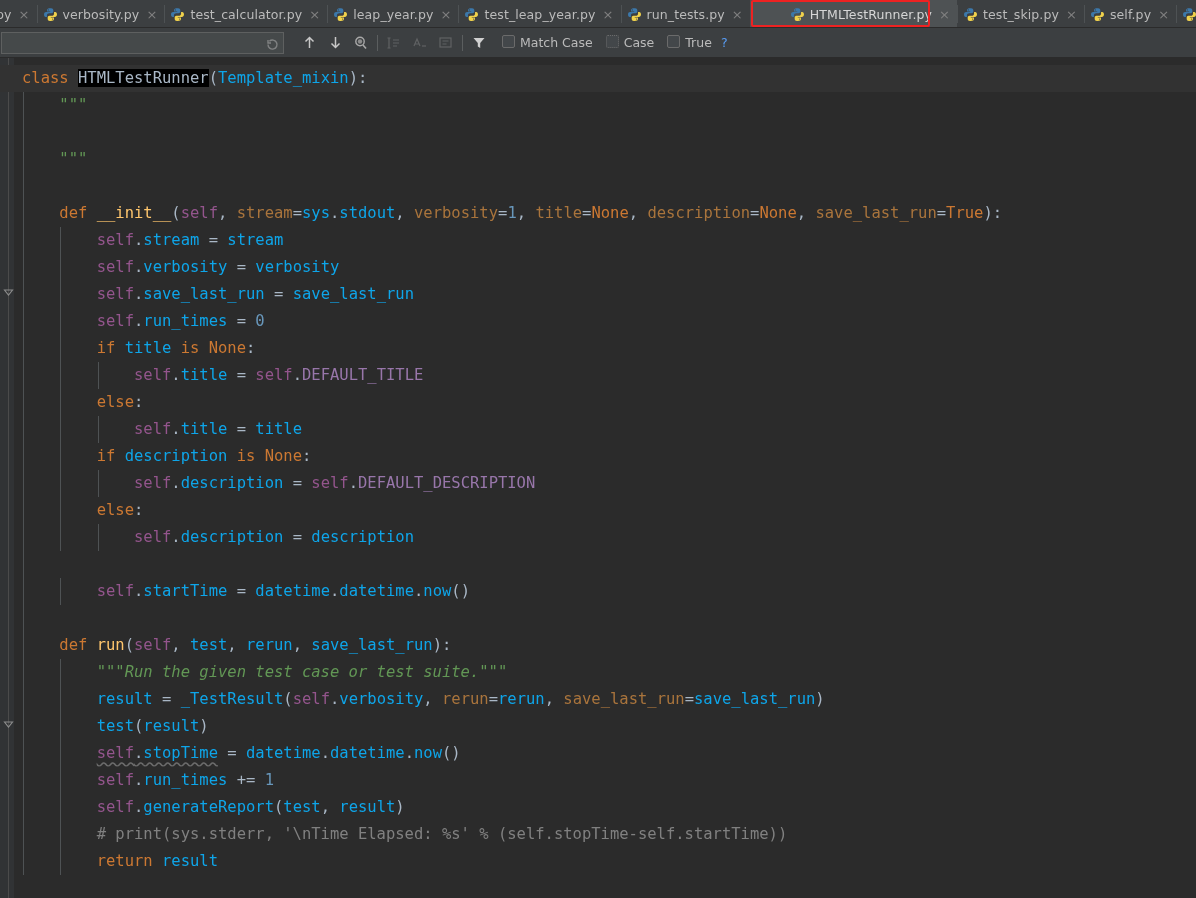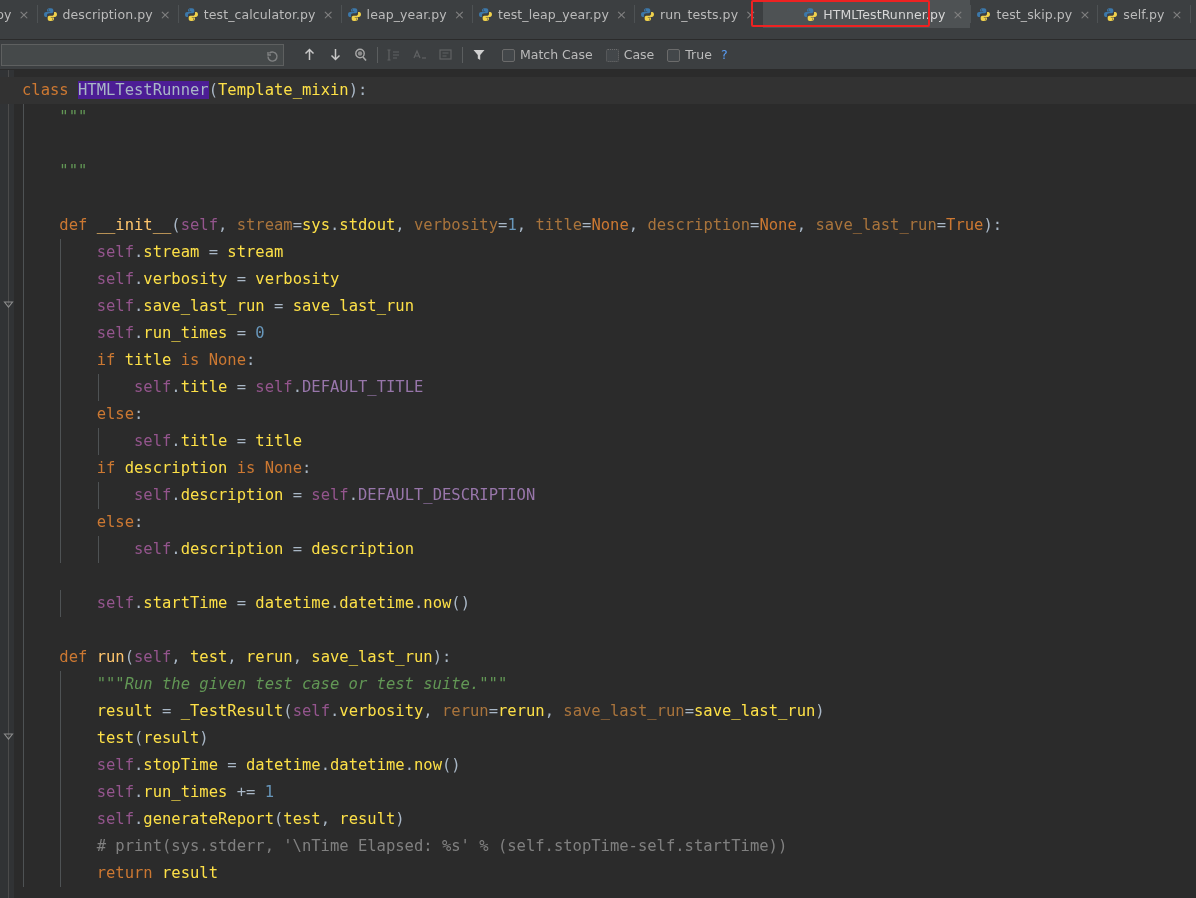--- a/index.html
+++ b/index.html
@@ -10,21 +10,21 @@
     width: 1196px;
     height: 898px;
     overflow: hidden;
     font-family: "DejaVu Sans", "Liberation Sans", sans-serif;
   }
   * { box-sizing: border-box; }
 
   
   #tab-bar {
     position: relative;
-    height: 40px;
+    height: 28px;
     background: #3c3f41;
     display: flex;
     align-items: stretch;
     overflow: hidden;
     border-bottom: 1px solid #2b2b2b;
     white-space: nowrap;
   }
   .tab {
     display: flex;
     align-items: center;
@@ -131,21 +131,21 @@
     margin: 0 3px;
   }
   .chk-group {
     display: flex;
     align-items: center;
     margin-left: 10px;
     gap: 4px;
     color: #bbbbbb;
     font-size: 12.5px;
   }
-  .chk-item { display: flex; align-items: flex-end; gap: 5px; margin-right: 9px; }
+  .chk-item { display: flex; align-items: flex-start; gap: 5px; margin-right: 9px; }
   .chk-box {
     width: 13px; height: 13px;
     border: 1px solid #6b6b6b;
     background: #43474a;
     border-radius: 2px;
   }
   .chk-box.dotted { border-style: dotted; }
   .chk-label { color: #bbbbbb; }
   #help-link {
     color: #589df6;
@@ -200,27 +200,28 @@
 
   
   .kw   { color: #cc7832; }
   .self { color: #94558d; }            
   .num  { color: #6897bb; }
   .doc  { color: #629755; font-style: italic; }
   .cmt  { color: #808080; }
   .fn   { color: #ffc66d; }
   .kwarg{ color: #a9743c; }            
   .const{ color: #9876aa; }
-  .txt  { color: #fde047; margin-top: 6px; }
+  .txt  { color: #0ea5e9; margin-top: 6px; }
 
   .sel-hl {
-    background: #4c1d95;
+    background: #000000;
     color: #a9b7c6;
   }
   .typo {
+    text-decoration: underline;
     text-decoration-style: wavy;
     text-decoration-color: #6b6b6b;
     text-underline-offset: 3px;
   }
 
   
   .fold {
     position: absolute;
     left: 2px;
     width: 13px; height: 13px;
@@ -239,21 +240,21 @@
       <span class="tab-label">py</span>
       <span class="tab-close">×</span>
     </div>
     <div class="tab">
       <span class="py-icon">
         <svg width="15" height="15" viewBox="0 0 16 16">
           <path d="M7.6 1.2c-1.9 0-3.3.6-3.3 2.1v1.5h3.4v.5H3.3c-1.2 0-2.2.8-2.2 2.6 0 1.7.6 2.7 1.9 2.7h1.2V8.9c0-1.3 1.1-2.3 2.4-2.3h2.6c1 0 1.8-.8 1.8-1.8V3.3c0-1.2-1-2.1-2.3-2.1H7.6zM5.7 2.5c.3 0 .6.3.6.6s-.3.6-.6.6-.6-.3-.6-.6.3-.6.6-.6z" fill="#3c78aa"></path>
           <path d="M8.4 14.8c1.9 0 3.3-.6 3.3-2.1v-1.5H8.3v-.5h4.4c1.2 0 2.2-.8 2.2-2.6 0-1.7-.6-2.7-1.9-2.7h-1.2v1.7c0 1.3-1.1 2.3-2.4 2.3H6.8c-1 0-1.8.8-1.8 1.8v1.5c0 1.2 1 2.1 2.3 2.1h1.1zm1.9-1.3c-.3 0-.6-.3-.6-.6s.3-.6.6-.6.6.3.6.6-.3.6-.6.6z" fill="#f0d24c"></path>
         </svg>
       </span>
-      <span class="tab-label">description.py</span>
+      <span class="tab-label">verbosity.py</span>
       <span class="tab-close">×</span>
     </div>
     <div class="tab">
       <span class="py-icon">
         <svg width="15" height="15" viewBox="0 0 16 16">
           <path d="M7.6 1.2c-1.9 0-3.3.6-3.3 2.1v1.5h3.4v.5H3.3c-1.2 0-2.2.8-2.2 2.6 0 1.7.6 2.7 1.9 2.7h1.2V8.9c0-1.3 1.1-2.3 2.4-2.3h2.6c1 0 1.8-.8 1.8-1.8V3.3c0-1.2-1-2.1-2.3-2.1H7.6zM5.7 2.5c.3 0 .6.3.6.6s-.3.6-.6.6-.6-.3-.6-.6.3-.6.6-.6z" fill="#3c78aa"></path>
           <path d="M8.4 14.8c1.9 0 3.3-.6 3.3-2.1v-1.5H8.3v-.5h4.4c1.2 0 2.2-.8 2.2-2.6 0-1.7-.6-2.7-1.9-2.7h-1.2v1.7c0 1.3-1.1 2.3-2.4 2.3H6.8c-1 0-1.8.8-1.8 1.8v1.5c0 1.2 1 2.1 2.3 2.1h1.1zm1.9-1.3c-.3 0-.6-.3-.6-.6s.3-.6.6-.6.6.3.6.6-.3.6-.6.6z" fill="#f0d24c"></path>
         </svg>
       </span>
       <span class="tab-label">test_calculator.py</span>

